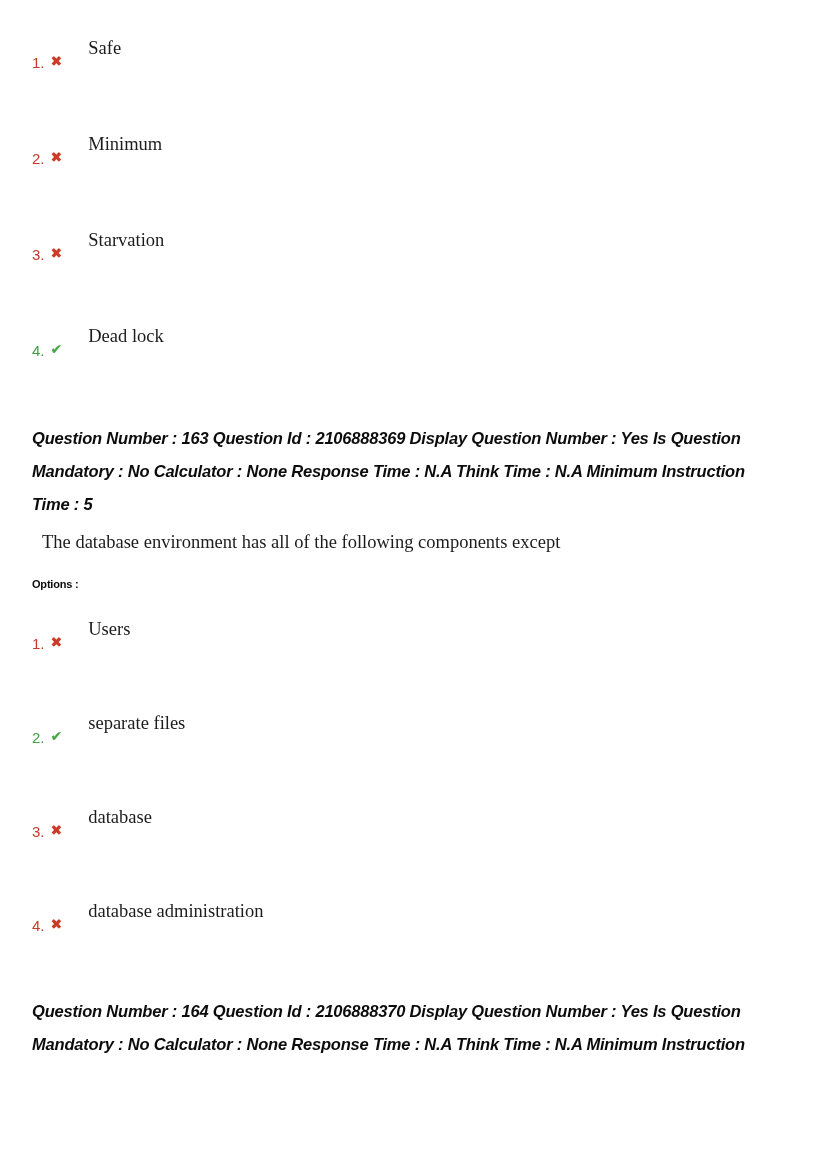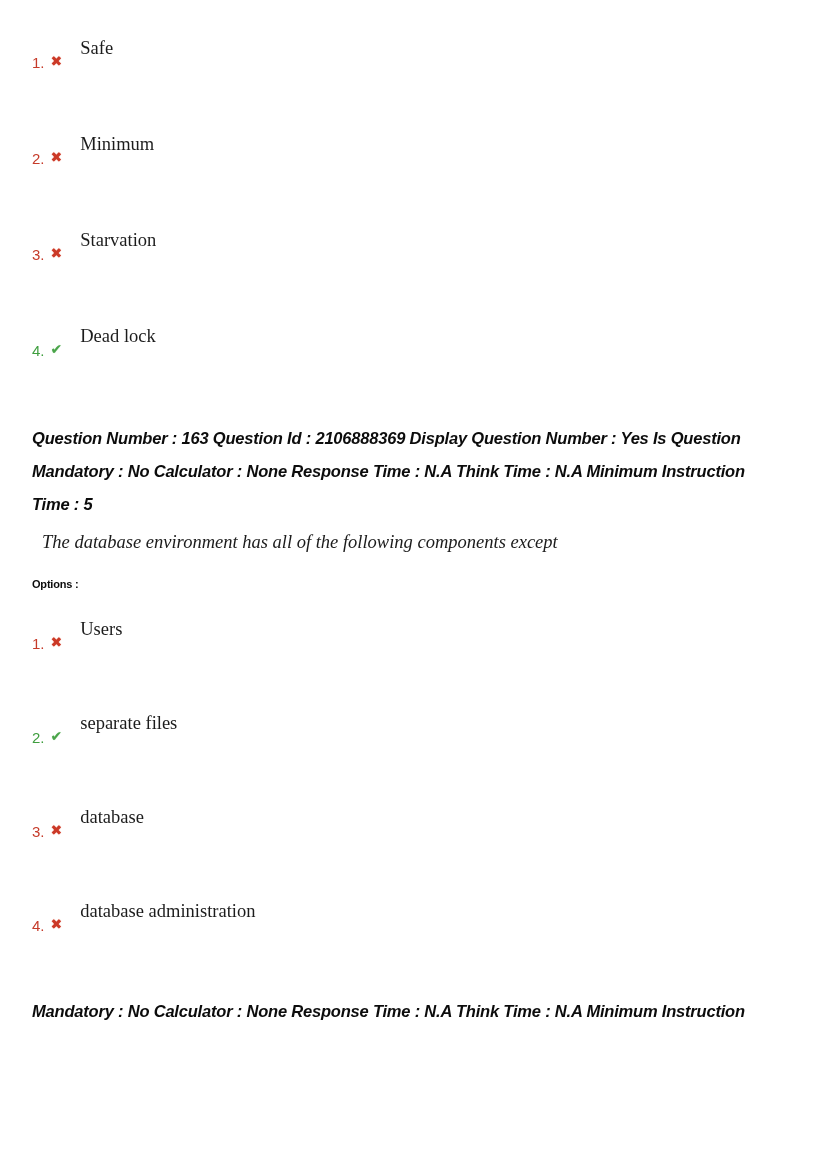--- a/index.html
+++ b/index.html
@@ -36,21 +36,21 @@
   }
   .wrong  .option-num  { color: #c63b2a; }
   .wrong  .option-icon { color: #cb3927; text-shadow: 0 0 1px #e8836f; }
   .correct .option-num  { color: #3f9e3f; }
   .correct .option-icon { color: #4aa44a; text-shadow: 0 0 1px #9ed69e; }
   .option-label {
     font-family: "Liberation Serif", serif;
     font-size: 18.5px;
     line-height: 20px;
     color: #1c1c1c;
-    margin-left: 18px;
+    margin-left: 26px;
   }
   
   .meta-block {
     color: #0c0c0c;
     font-style: italic;
   }
   .meta-line {
     font-weight: bold;
     font-size: 16.5px;
     line-height: 33px;
@@ -61,21 +61,20 @@
   .meta-163 { margin-top: 32px; }
   .meta-164 { margin-top: 34px; }
   
   .question-text {
     margin-top: 9px;
     padding-left: 10px;
     font-family: "Liberation Serif", serif;
     font-size: 18.5px;
     line-height: 24px;
     color: #1c1c1c;
-    font-style: italic;
   }
   .options-label {
     margin-top: 24px;
     margin-bottom: 29px;
     font-weight: bold;
     font-size: 11px;
     letter-spacing: -0.2px;
     color: #0c0c0c;
     font-family: "Liberation Sans", sans-serif;
   }
@@ -137,16 +136,17 @@
       </div>
       <div class="option-row tight wrong">
         <span class="option-num">4.</span>
         <span class="option-icon">✖</span>
         <span class="option-label">database administration</span>
       </div>
     </div>
   </div>
 
   <div class="meta-block meta-164">
+    <div class="meta-line">Question Number : 164 Question Id : 2106888370 Display Question Number : Yes Is Question</div>
     <div class="meta-line">Mandatory : No Calculator : None Response Time : N.A Think Time : N.A Minimum Instruction</div>
   </div>
 
 </div>
 
 </body></html>

